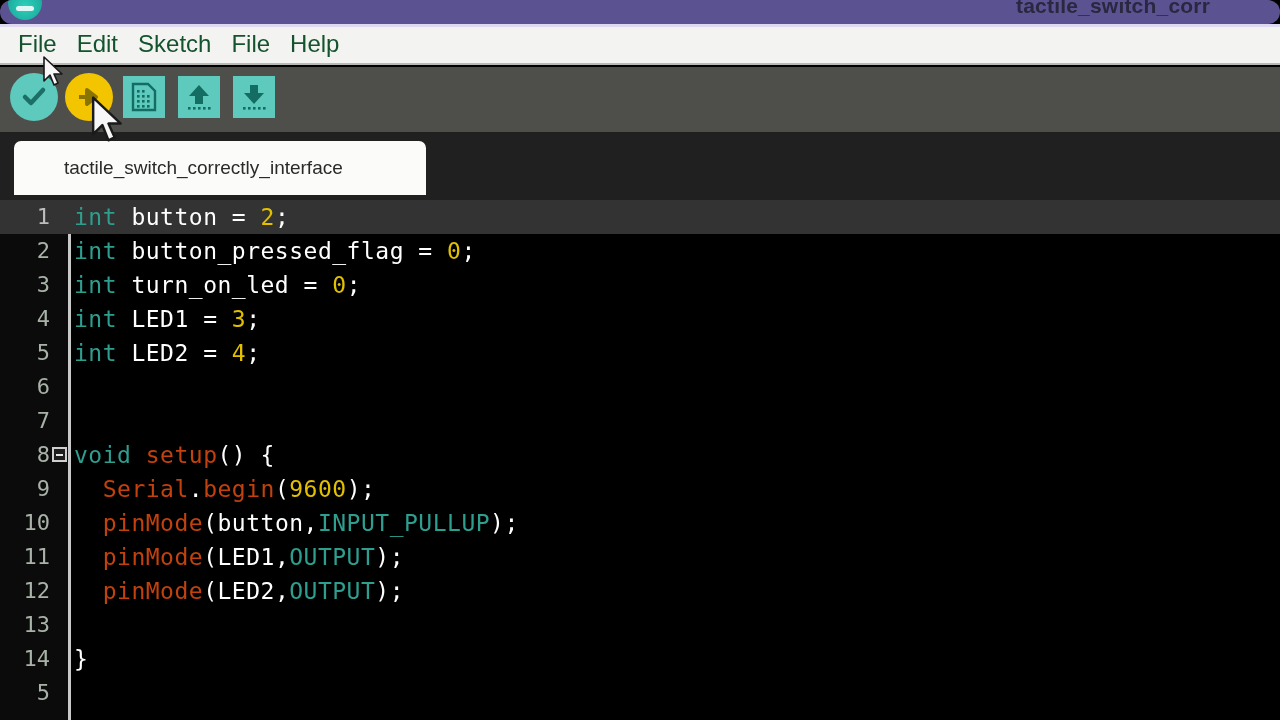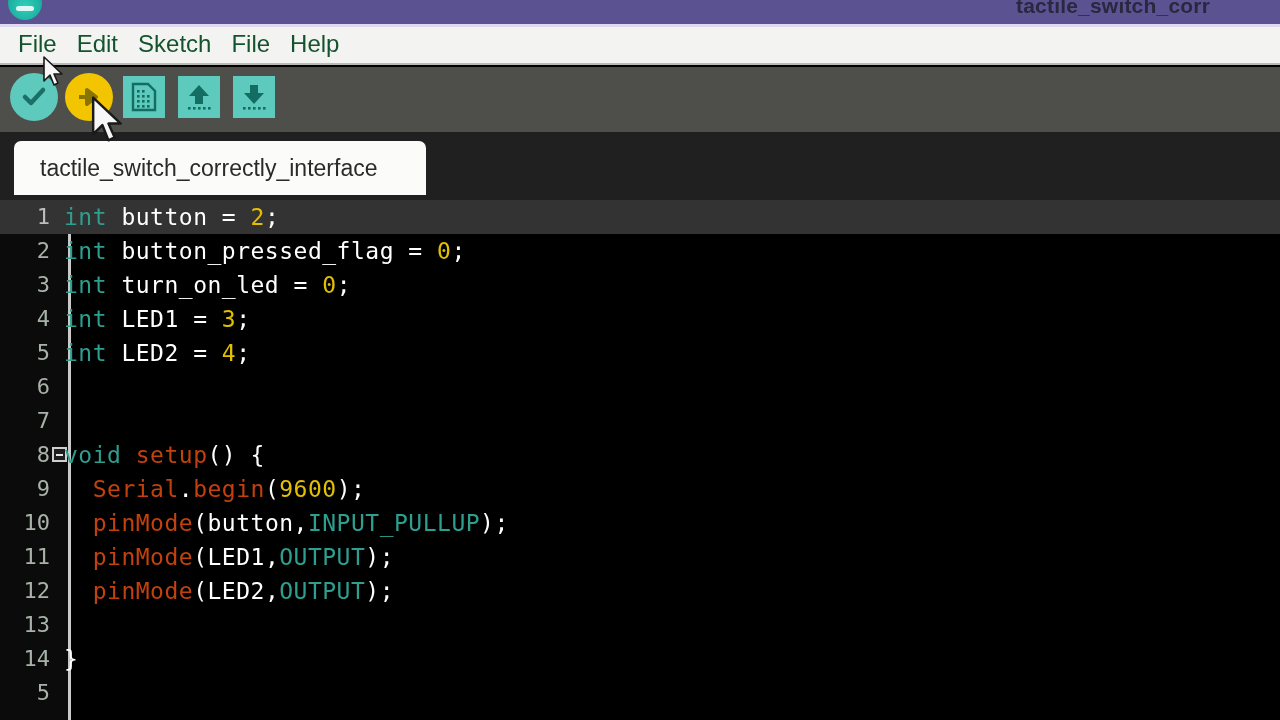--- a/index.html
+++ b/index.html
@@ -20,20 +20,21 @@
     background: #000000;
   }
 
   
   .titlebar {
     position: absolute;
     left: 0; top: 0;
     width: 1280px; height: 24px;
     background: #5b5391;
     overflow: hidden;
+    border-radius: 12px;
   }
   .titlebar-inner {
     position: relative;
     width: 100%; height: 100%;
   }
   .app-logo {
     position: absolute;
     left: 8px; top: -14px;
     width: 34px; height: 34px;
     border-radius: 50%;
@@ -140,24 +141,25 @@
     left: 14px; top: 9px;
     width: 412px; height: 54px;
     background: #fbfbf9;
     border-radius: 7px 7px 0 0;
     display: flex;
     align-items: center;
     box-sizing: border-box;
     padding-left: 26px;
   }
   .sketch-tab-label {
-    font-size: 23px;
+    font-size: 19px;
     color: #2a2a2a;
     white-space: nowrap;
     font-family: "Liberation Sans", sans-serif;
+    margin-left: 24px;
   }
 
   
   .editor {
     position: absolute;
     left: 0; top: 200px;
     width: 1280px; height: 520px;
     background: #000000;
     overflow: hidden;
   }
@@ -205,21 +207,21 @@
   }
   .fold::before {
     content: "";
     position: absolute;
     left: 2px; top: 5px;
     width: 7px; height: 2px;
     background: #e6e6e6;
   }
   .code {
     position: absolute;
-    left: 64px; top: 0;
+    left: 74px; top: 0;
     font-family: "DejaVu Sans Mono", monospace;
     font-size: 23px;
     color: #ffffff;
     letter-spacing: .5px;
   }
   .tok-kw   { color: #2e9e8f; }
   .tok-fn   { color: #c2410c; }
   .tok-num  { color: #e2c000; }
   .tok-var  { color: #ffffff; }
   .tok-pun  { color: #ffffff; }

